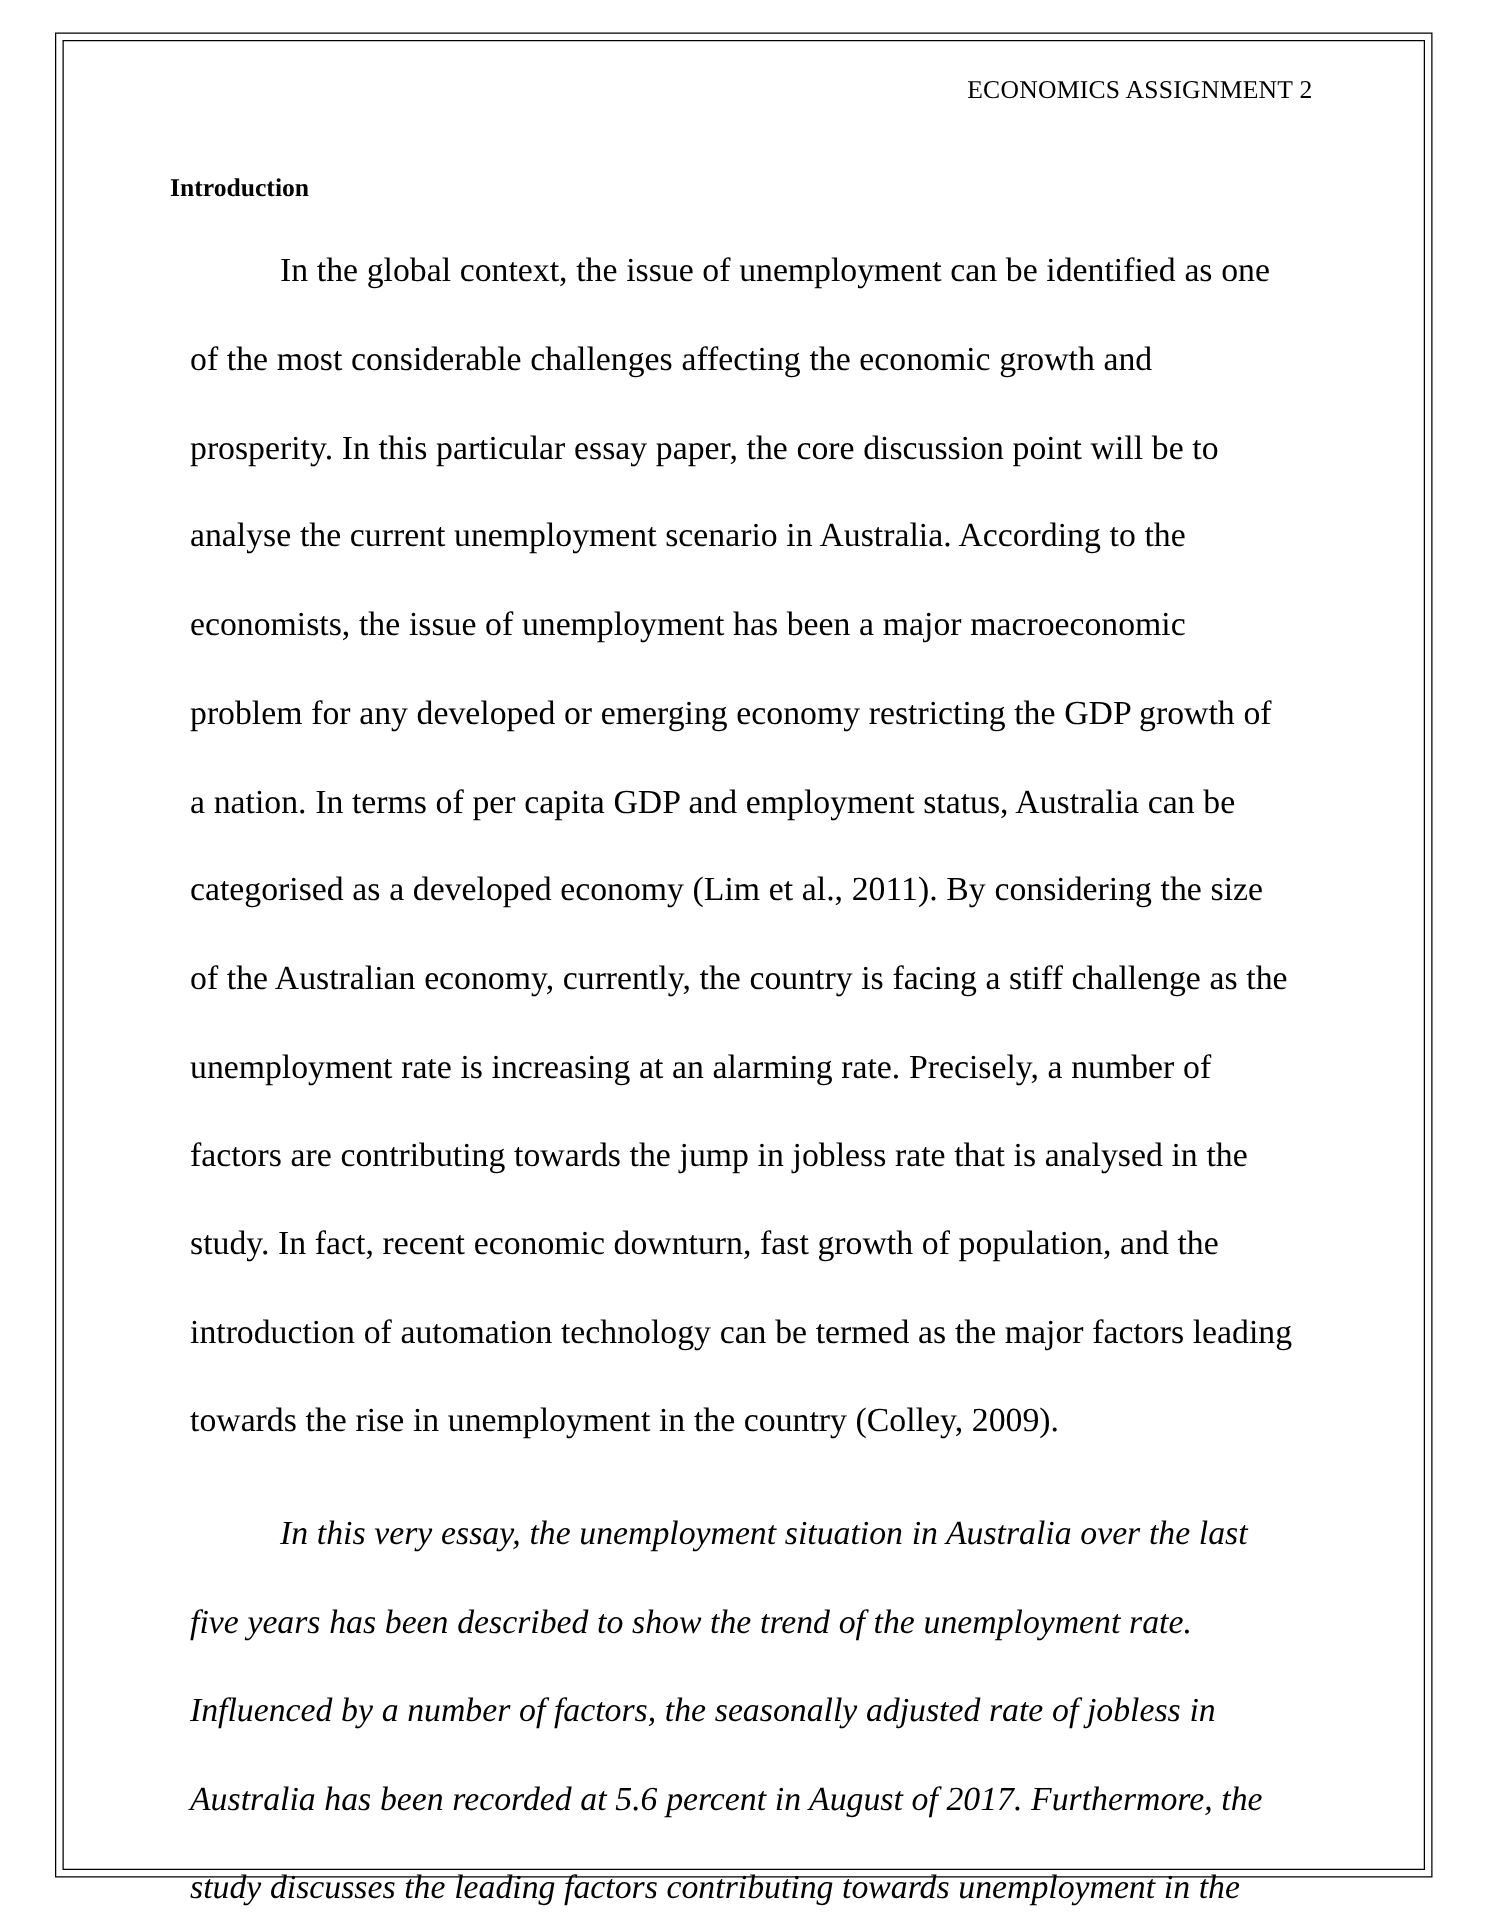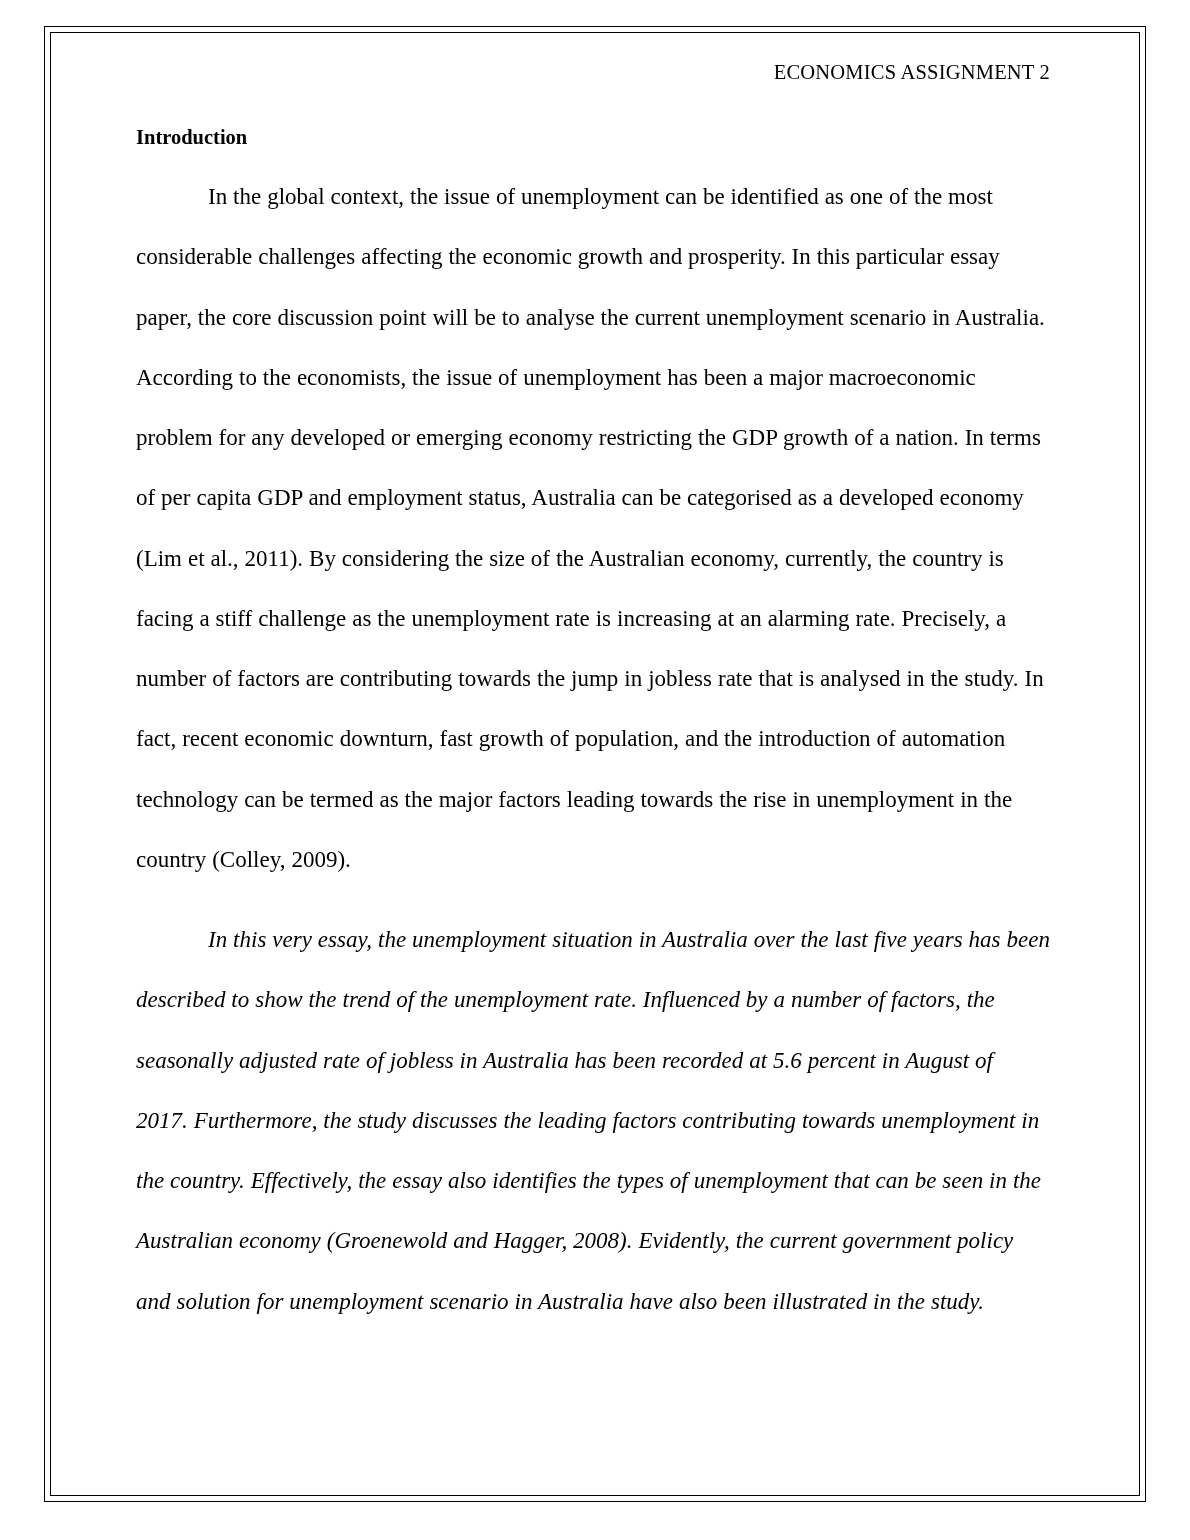--- a/index.html
+++ b/index.html
@@ -45,29 +45,29 @@
   }
   .running-head {
     text-align: right;
     font-size: 20.5px;
     letter-spacing: 0.2px;
     line-height: 1.2;
   }
   .heading {
     font-weight: bold;
     font-size: 20.5px;
-    margin-top: 40px;
+    margin-top: 54px;
     margin-bottom: 0;
     line-height: 1.2;
   }
   p.body-text {
-    font-size: 23px;
+    font-size: 27px;
     line-height: 2.62;
     text-align: left;
-    margin: 0;
+    margin: 16px;
     text-indent: 72px;
     hyphens: none;
     word-spacing: 0.2px;
   }
   p.body-text.first {
     margin-top: 18px;
   }
   p.body-text.next {
     margin-top: 20px;
     font-style: italic;

